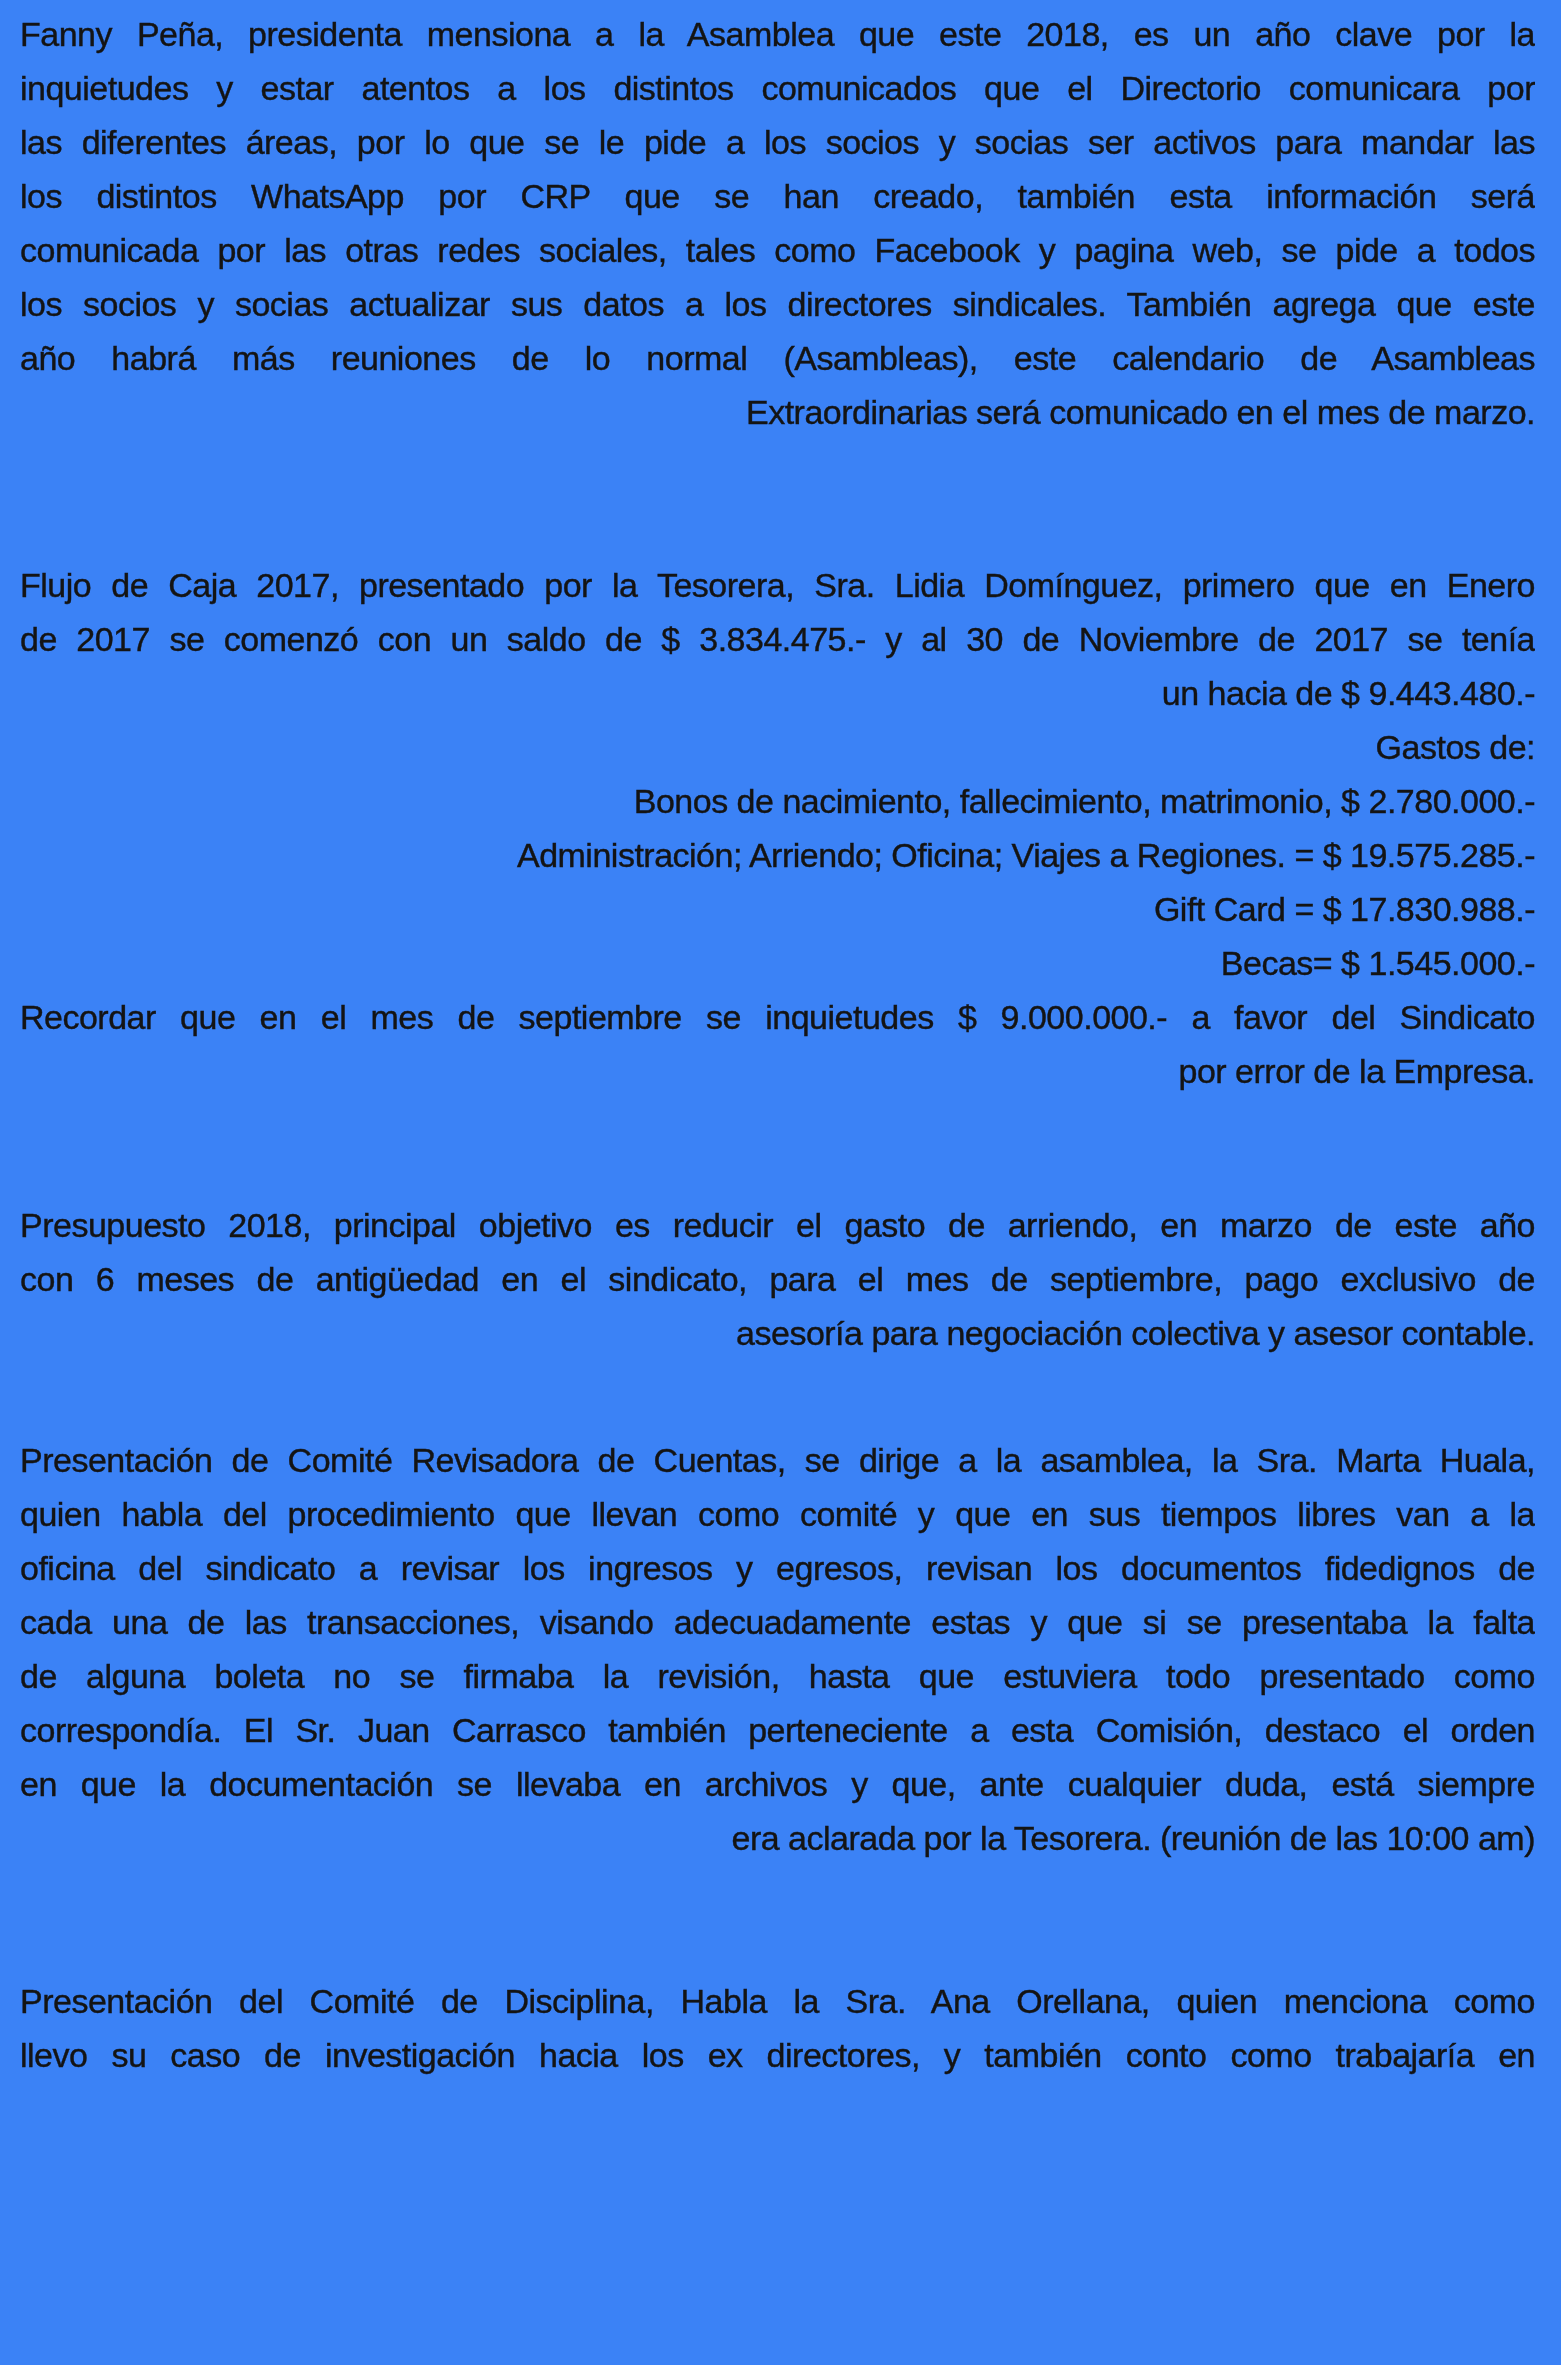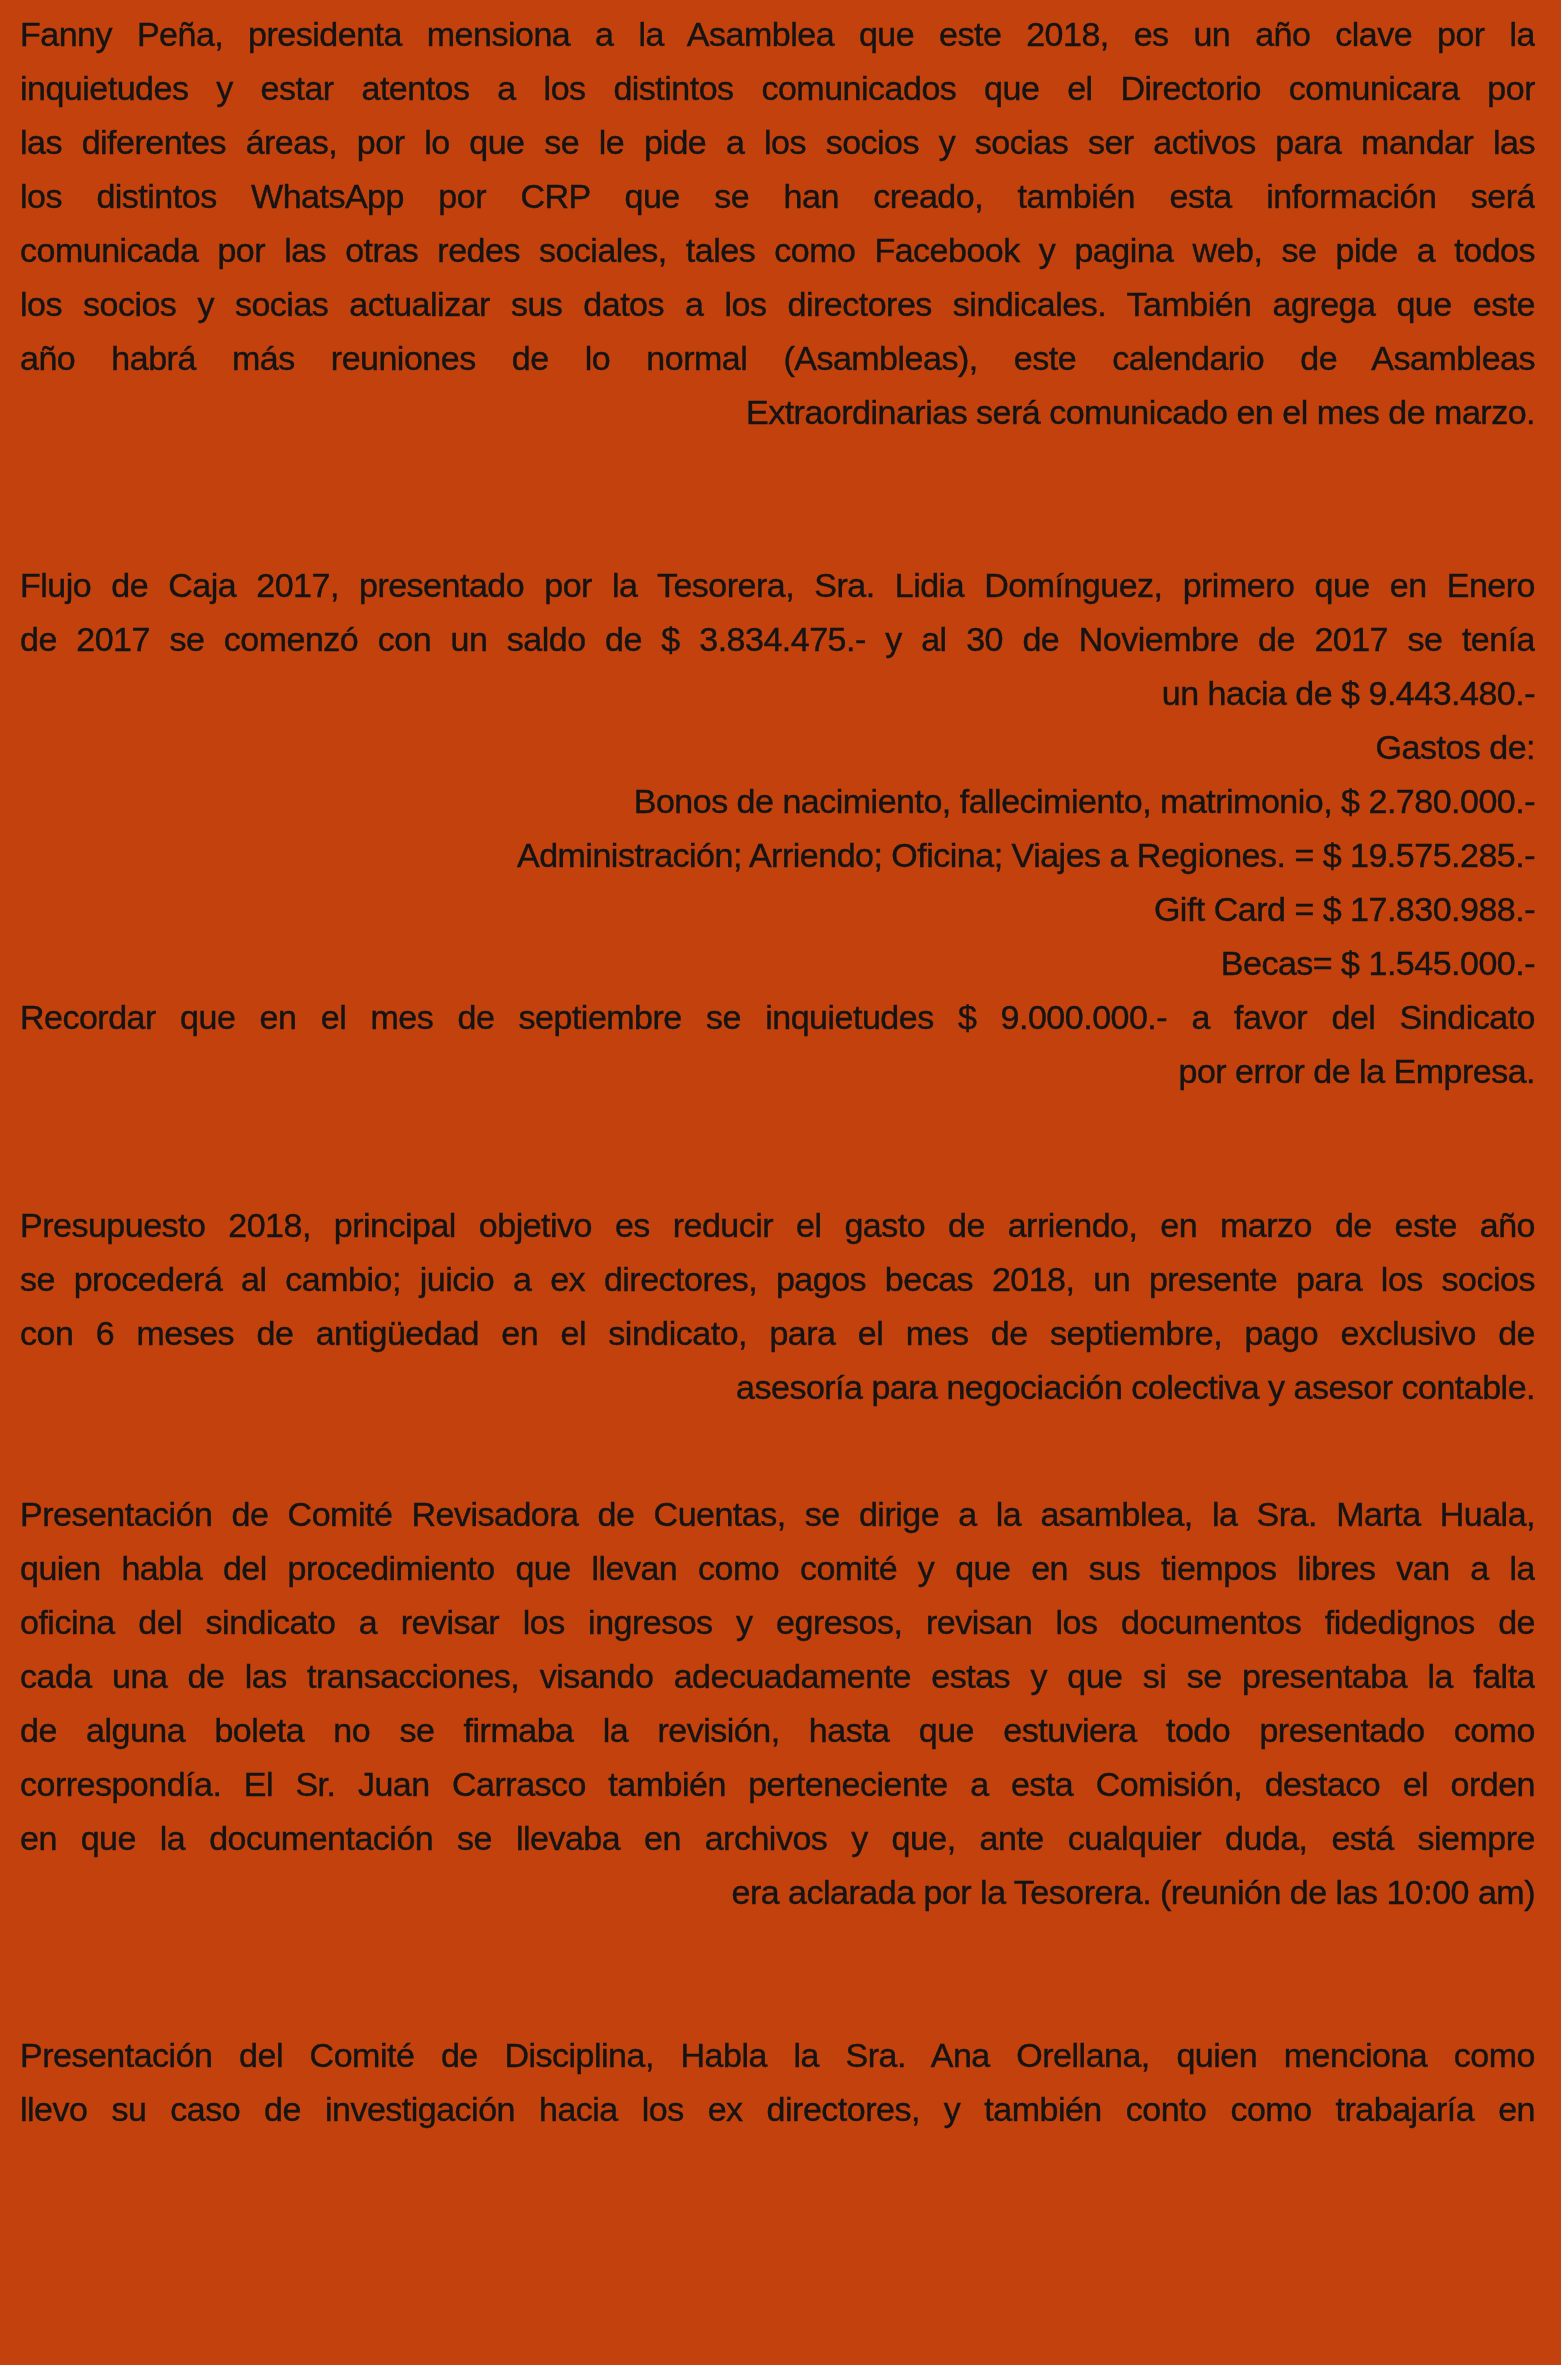--- a/index.html
+++ b/index.html
@@ -5,21 +5,21 @@
   html, body {
     margin: 0;
     padding: 0;
     background: #f4f4f2;
   }
   .page {
     position: relative;
     width: 1562px;
     height: 2366px;
     box-sizing: border-box;
-    background: #c2410c;
+    background: #3b82f6;
     padding: 7.2px 27px 0 20px;
     font-family: "Liberation Sans", "DejaVu Sans", sans-serif;
     font-size: 34px;
     line-height: 54px;
     letter-spacing: -0.5px;
     color: #141414;
     -webkit-text-stroke: 0.4px #141414;
     overflow: hidden;
   }
   .paragraph { margin: 0; }
@@ -58,21 +58,20 @@
       <div class="line">Gastos de:</div>
       <div class="line">Bonos de nacimiento, fallecimiento, matrimonio, $ 2.780.000.-</div>
       <div class="line" style="padding-left: 7.2px;">Administración; Arriendo; Oficina; Viajes a Regiones. = $ 19.575.285.-</div>
       <div class="line" style="padding-left: 7.2px;">Gift Card = $ 17.830.988.-</div>
       <div class="line" style="padding-left: 14.5px;">Becas= $ 1.545.000.-</div>
       <div class="line just">Recordar que en el mes de septiembre se inquietudes $ 9.000.000.- a favor del Sindicato</div>
       <div class="line">por error de la Empresa.</div>
     </div>
     <div class="paragraph">
       <div class="line just">Presupuesto 2018, principal objetivo es reducir el gasto de arriendo, en marzo de este año</div>
-      <div class="line just">se procederá al cambio; juicio a ex directores, pagos becas 2018, un presente para los socios</div>
       <div class="line just">con 6 meses de antigüedad en el sindicato, para el mes de septiembre, pago exclusivo de</div>
       <div class="line">asesoría para negociación colectiva y asesor contable.</div>
     </div>
     <div class="paragraph">
       <div class="line just">Presentación de Comité Revisadora de Cuentas, se dirige a la asamblea, la Sra. Marta Huala,</div>
       <div class="line just">quien habla del procedimiento que llevan como comité y que en sus tiempos libres van a la</div>
       <div class="line just">oficina del sindicato a revisar los ingresos y egresos, revisan los documentos fidedignos de</div>
       <div class="line just">cada una de las transacciones, visando adecuadamente estas y que si se presentaba la falta</div>
       <div class="line just">de alguna boleta no se firmaba la revisión, hasta que estuviera todo presentado como</div>
       <div class="line just">correspondía. El Sr. Juan Carrasco también perteneciente a esta Comisión, destaco el orden</div>

